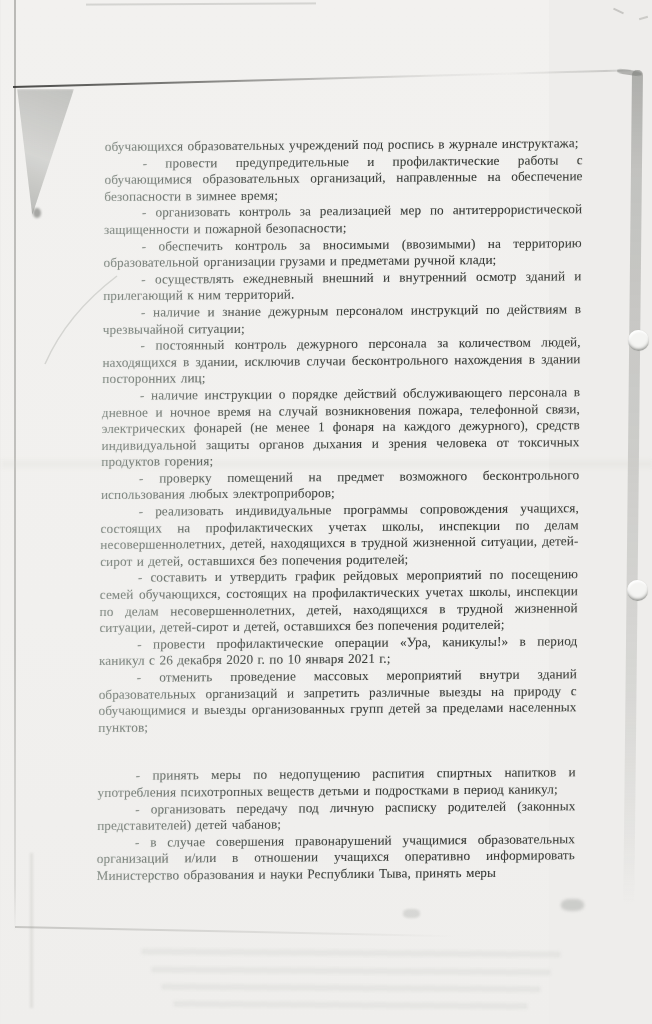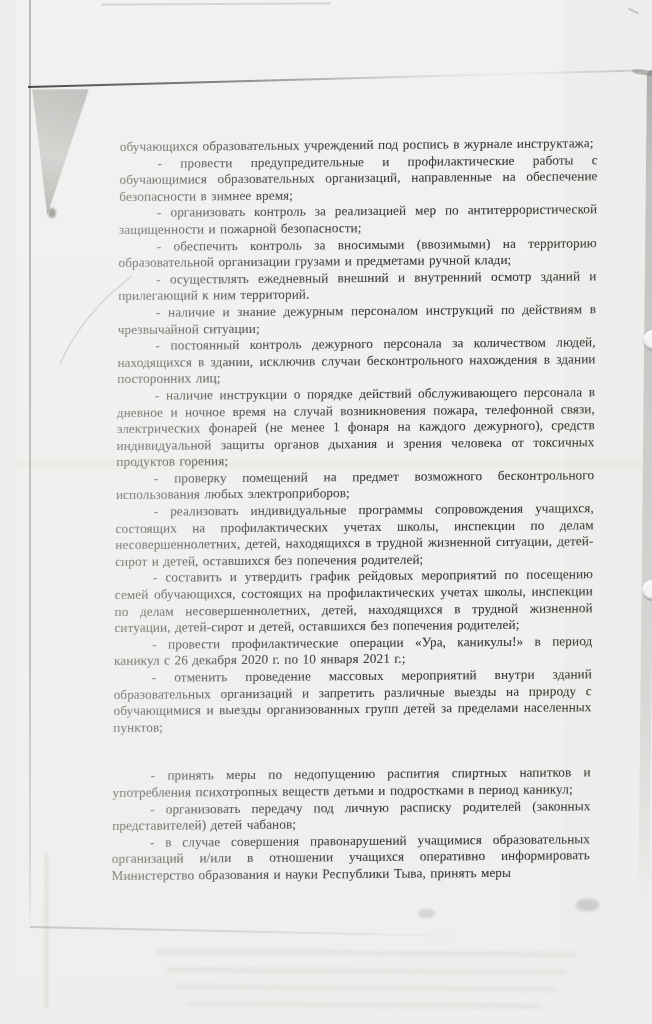--- a/index.html
+++ b/index.html
@@ -3,21 +3,21 @@
 <meta charset="utf-8">
 <style>
   html, body {
     margin: 0; padding: 0;
     width: 652px; height: 1024px;
     overflow: hidden;
     background: #eeedeb;
     font-family: "Liberation Serif", serif;
   }
   .scan {
-    position: absolute; left: 16px; top: 0;
+    position: absolute; left: 1px; top: 0;
     width: 548px; height: 1024px;
     background:
       linear-gradient(180deg, #f2f1ef 0%, #f1f0ee 60%, #efeeec 100%);
   }
   
   .artifact { position: absolute; pointer-events: none; }
   .edge-left {
     left: 13px; top: 0; width: 2px; height: 932px;
     background: linear-gradient(180deg,
       rgba(140,140,136,0.55), rgba(148,148,144,0.5) 70%,

